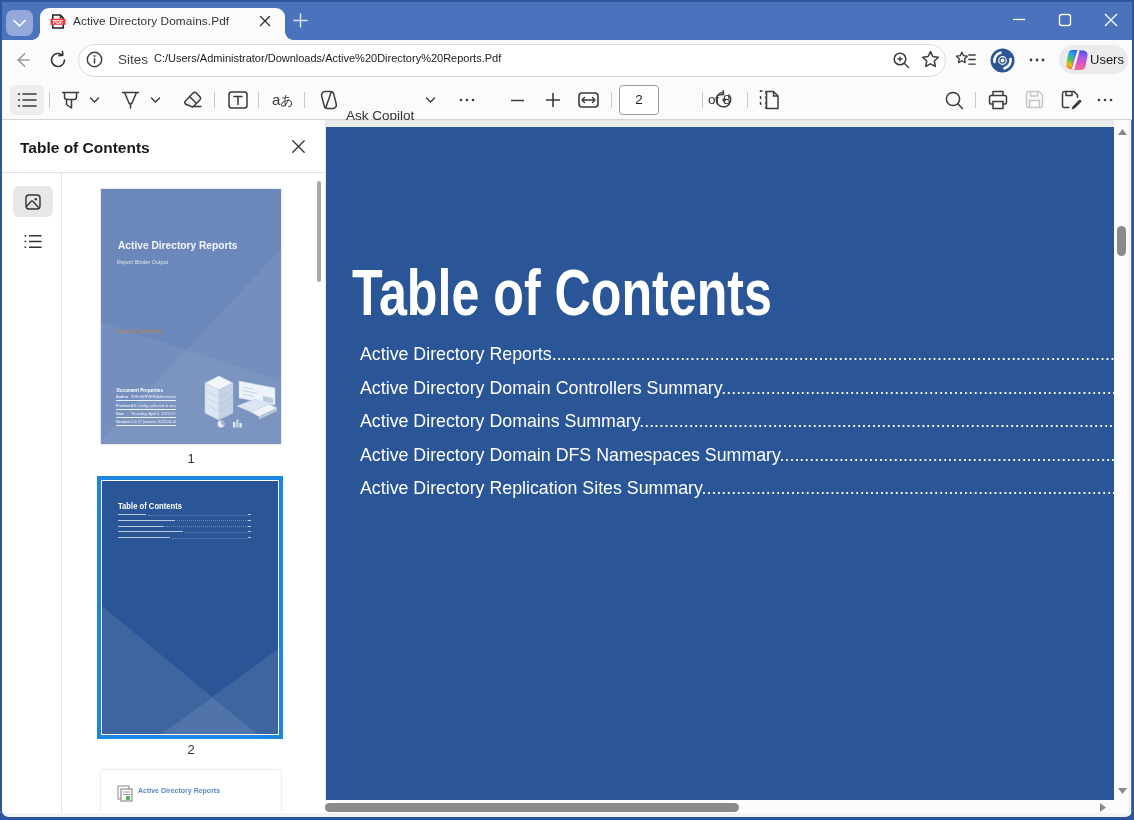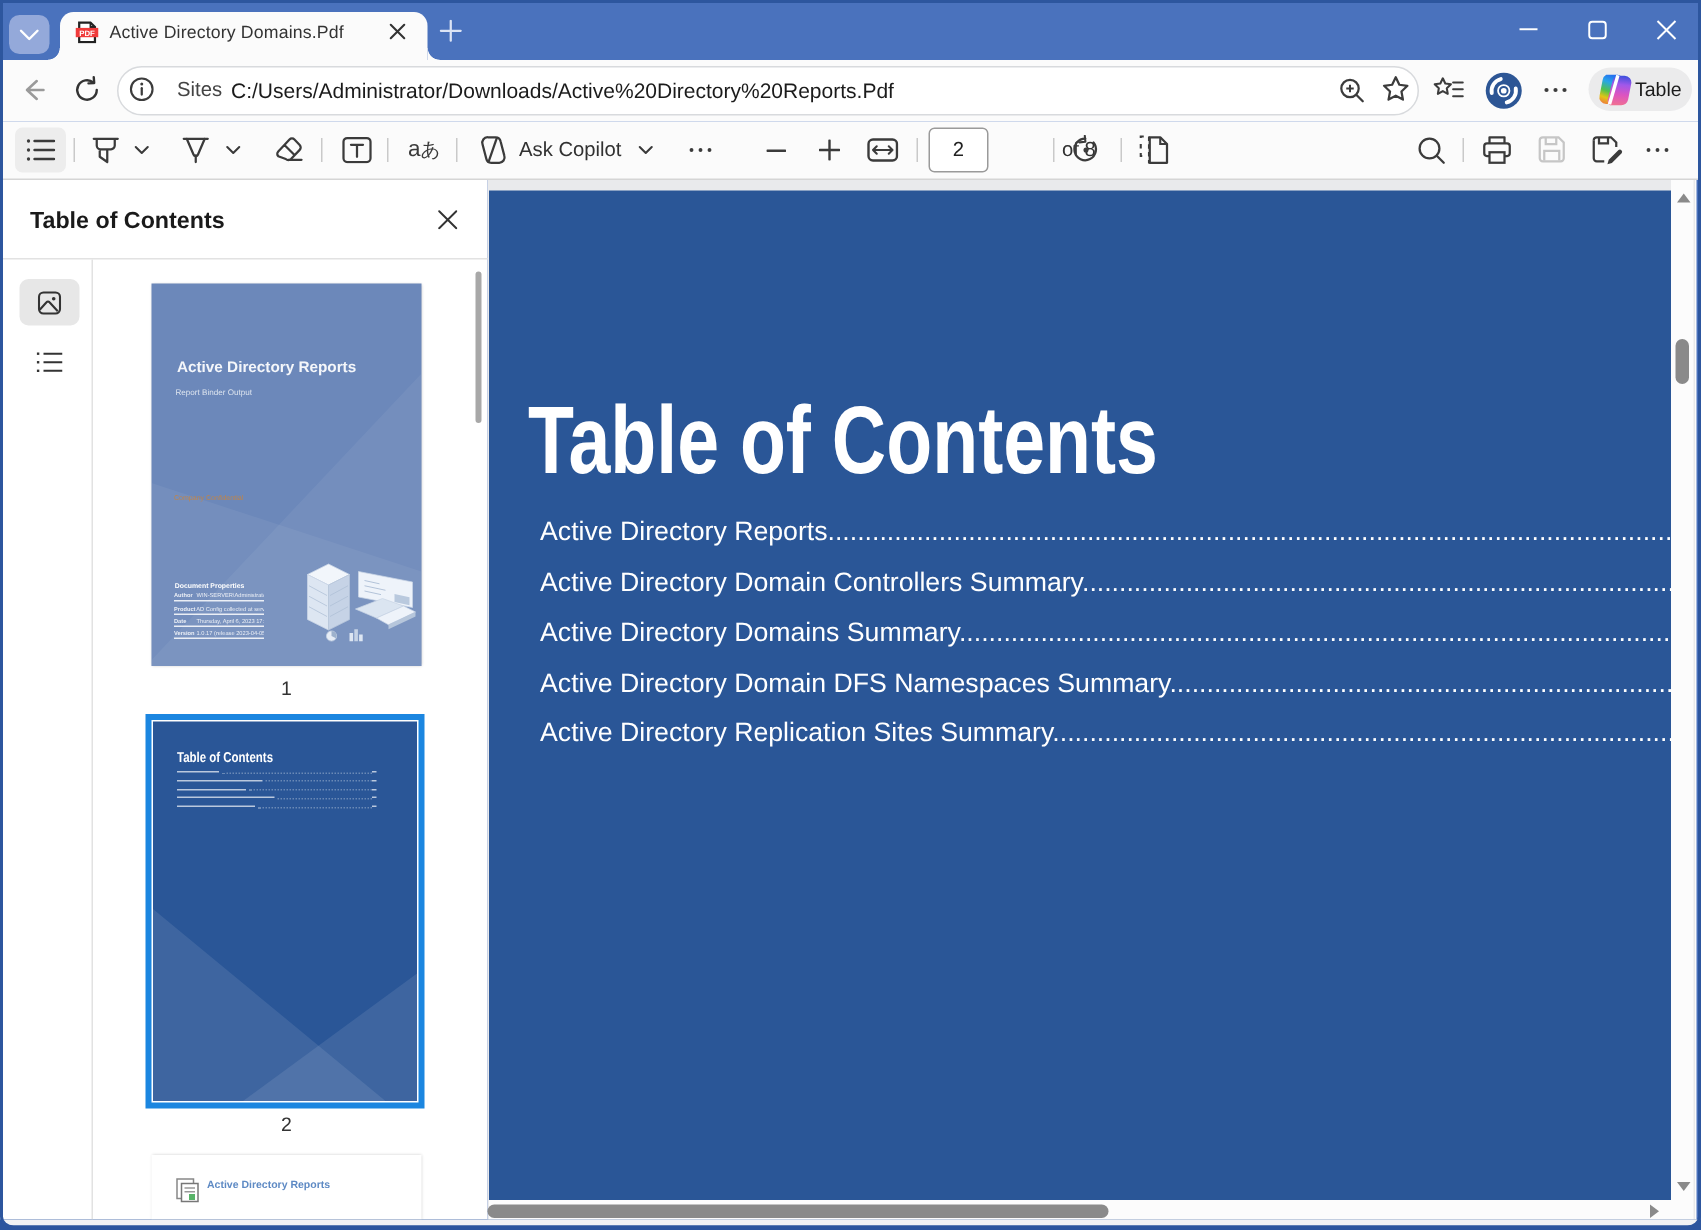--- a/index.html
+++ b/index.html
@@ -18,21 +18,21 @@
   #tabtitle { left:33px; top:5.5px; font-size:11.8px; color:#333; letter-spacing:0.1px; }
   #tabclose { left:217px; top:4.5px; width:16px; height:16px; }
   #newtab { left:293px; top:13px; width:15px; height:15px; }
 
   
   .winbtn { top:0; width:46px; height:40px; }
 
   
   #addressbar { left:0; top:40px; width:1134px; height:41px; background:#fbfbfb; }
   #urlpill { left:78px; top:44px; width:868px; height:33px; border:1px solid #d8dadd; border-radius:17px; background:#fff; }
-  #urltext { left:154px; top:52px; font-size:14px; color:#1b1b1b; }
+  #urltext { left:154px; top:52px; font-size:11px; color:#1b1b1b; }
   #filelabel { left:118px; top:52px; font-size:13.5px; color:#444; }
   #chatpill { left:1059px; top:45px; width:69px; height:29px; background:#ebebec; border-radius:15px; }
   #chattext { left:1090px; top:52px; font-size:13px; color:#1b1b1b; }
 
   
   #pdftoolbar { left:0; top:81px; width:1134px; height:39px; background:#fbfbfb; border-bottom:1px solid #d5d5d5; }
   .tsep { top:92px; width:1px; height:16px; background:#c9c9c9; }
   #tocbtn { left:10px; top:85px; width:34px; height:30px; background:#ededed; border-radius:5px; }
   #pagebox { left:619px; top:85px; width:40px; height:30px; background:#fff; border:1px solid #9a9a9a; border-radius:4px; text-align:center; font-size:13.5px; color:#222; line-height:28px; }
   .tbtext { font-size:13.5px; color:#313131; }
@@ -179,21 +179,21 @@
       <stop offset="0" stop-color="#3d50dd"></stop>
         <stop offset="0.3" stop-color="#a058ea"></stop>
       <stop offset="0.65" stop-color="#dd54c0"></stop>
         <stop offset="1" stop-color="#ef6f93"></stop>
     </linearGradient>
   </defs>
   <path d="M6.8 0.9 h7.4 a3.6 3.6 0 0 1 3.5 4.5 l-2.9 11.3 a4.8 4.8 0 0 1 -4.6 3.6 h-3.4 a4.5 4.5 0 0 1 -4.4 -5.7 l2 -10.3 a4.8 4.8 0 0 1 2.4 -3.4 z" fill="url(#cg1)"></path>
   <path d="M9.8 21.1 h7.4 a4.8 4.8 0 0 0 4.6 -3.6 l2 -10.3 a4.5 4.5 0 0 0 -4.4 -5.7 h-3.4 a4.8 4.8 0 0 0 -4.6 3.6 l-2.9 11.3 a3.6 3.6 0 0 0 1.3 4.7 z" fill="url(#cg2)" transform="translate(-0.4,0)"></path>
   <path d="M9 20.5 L14.6 1.2" stroke="#fff" stroke-width="2.3"></path>
 </svg>
-<div class="abs" id="chattext">Table</div>
+<div class="abs" id="chattext">Users</div>
 
 <div class="abs" id="pdftoolbar"></div>
 <div class="abs" id="tocbtn"></div>
 <svg class="abs" style="left:17px;top:91px" width="20" height="18" viewBox="0 0 20 18">
     <circle cx="2" cy="3" r="1.1" fill="#3b3b3b"></circle>
     <circle cx="2" cy="9" r="1.1" fill="#3b3b3b"></circle>
     <circle cx="2" cy="15" r="1.1" fill="#3b3b3b"></circle>
     <path d="M6 3 h13 M6 9 h13 M6 15 h13" stroke="#3b3b3b" stroke-width="1.6" stroke-linecap="round"></path>
   </svg>
 <div class="abs tsep" style="left:49px"></div>
@@ -218,21 +218,21 @@
     <rect x="1" y="1" width="18" height="16" rx="2.5" fill="none" stroke="#3b3b3b" stroke-width="1.5"></rect>
     <path d="M6 5.5 h8 M10 5.5 v8" stroke="#3b3b3b" stroke-width="1.5" stroke-linecap="round"></path>
   </svg>
 <div class="abs tsep" style="left:258px"></div>
 <div class="abs" style="left:272px;top:91px;font-size:15px;color:#3b3b3b;">a<span style="font-size:13px">あ</span></div>
 <div class="abs tsep" style="left:304px"></div>
 <svg class="abs" style="left:318px;top:90px" width="21" height="20" viewBox="0 0 21 20">
     <path d="M7.2 1.5 h5.2 a3.4 3.4 0 0 1 3.3 2.7 l2.5 9.5 a3.6 3.6 0 0 1 -3.5 4.8 h-5.2 a3.4 3.4 0 0 1 -3.3 -2.7 L3.7 6.3 a3.6 3.6 0 0 1 3.5 -4.8 z" fill="none" stroke="#3b3b3b" stroke-width="1.5"></path>
     <path d="M13.3 1.8 L7.6 18.2" stroke="#3b3b3b" stroke-width="1.5"></path>
   </svg>
-<div class="abs tbtext" style="left:346px;top:92px">Ask Copilot</div>
+<div class="abs tbtext" style="left:346px;top:108px">Ask Copilot</div>
 <svg class="abs" style="left:425px;top:96px" width="11" height="8" viewBox="0 0 11 8">
     <path d="M1.5 2 L5.5 6 L9.5 2" fill="none" stroke="#3b3b3b" stroke-width="1.4" stroke-linecap="round" stroke-linejoin="round"></path>
   </svg>
 <svg class="abs" style="left:458px;top:94px" width="18" height="12" viewBox="0 0 18 12">
     <circle cx="3" cy="6" r="1.3" fill="#3b3b3b"></circle>
     <circle cx="9" cy="6" r="1.3" fill="#3b3b3b"></circle>
     <circle cx="15" cy="6" r="1.3" fill="#3b3b3b"></circle>
   </svg>
 <svg class="abs" style="left:511px;top:99px" width="13" height="3" viewBox="0 0 13 3">
     <path d="M0.5 1.5 h12" stroke="#3b3b3b" stroke-width="1.6" stroke-linecap="round"></path>

